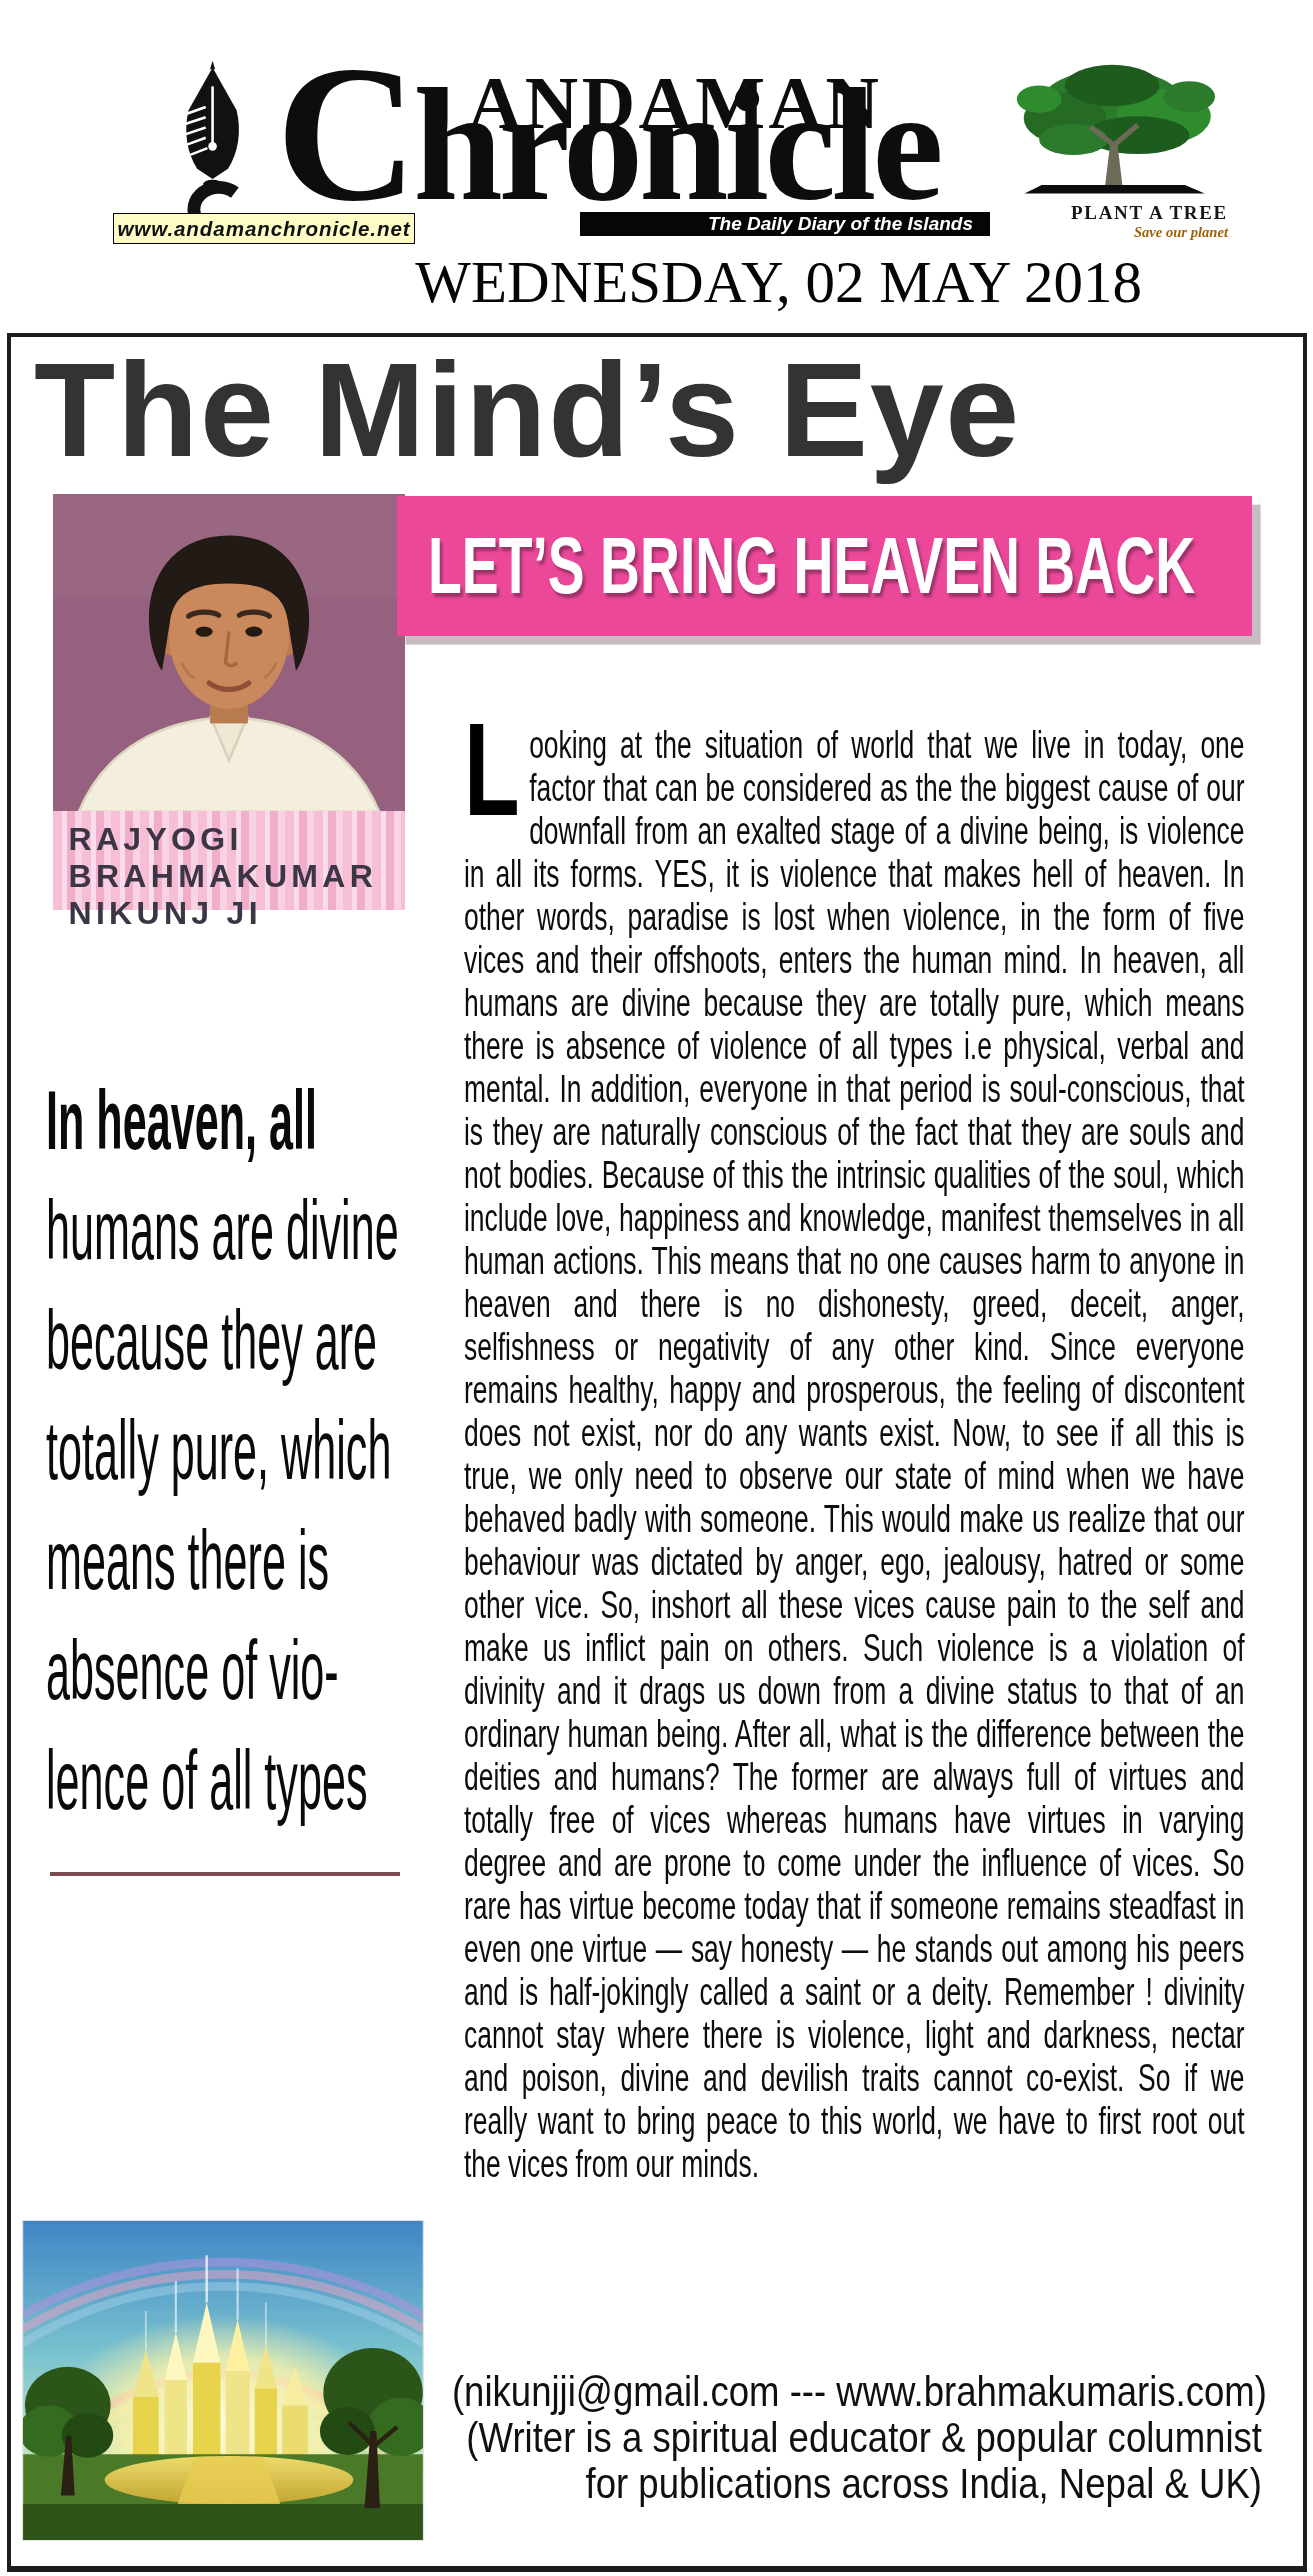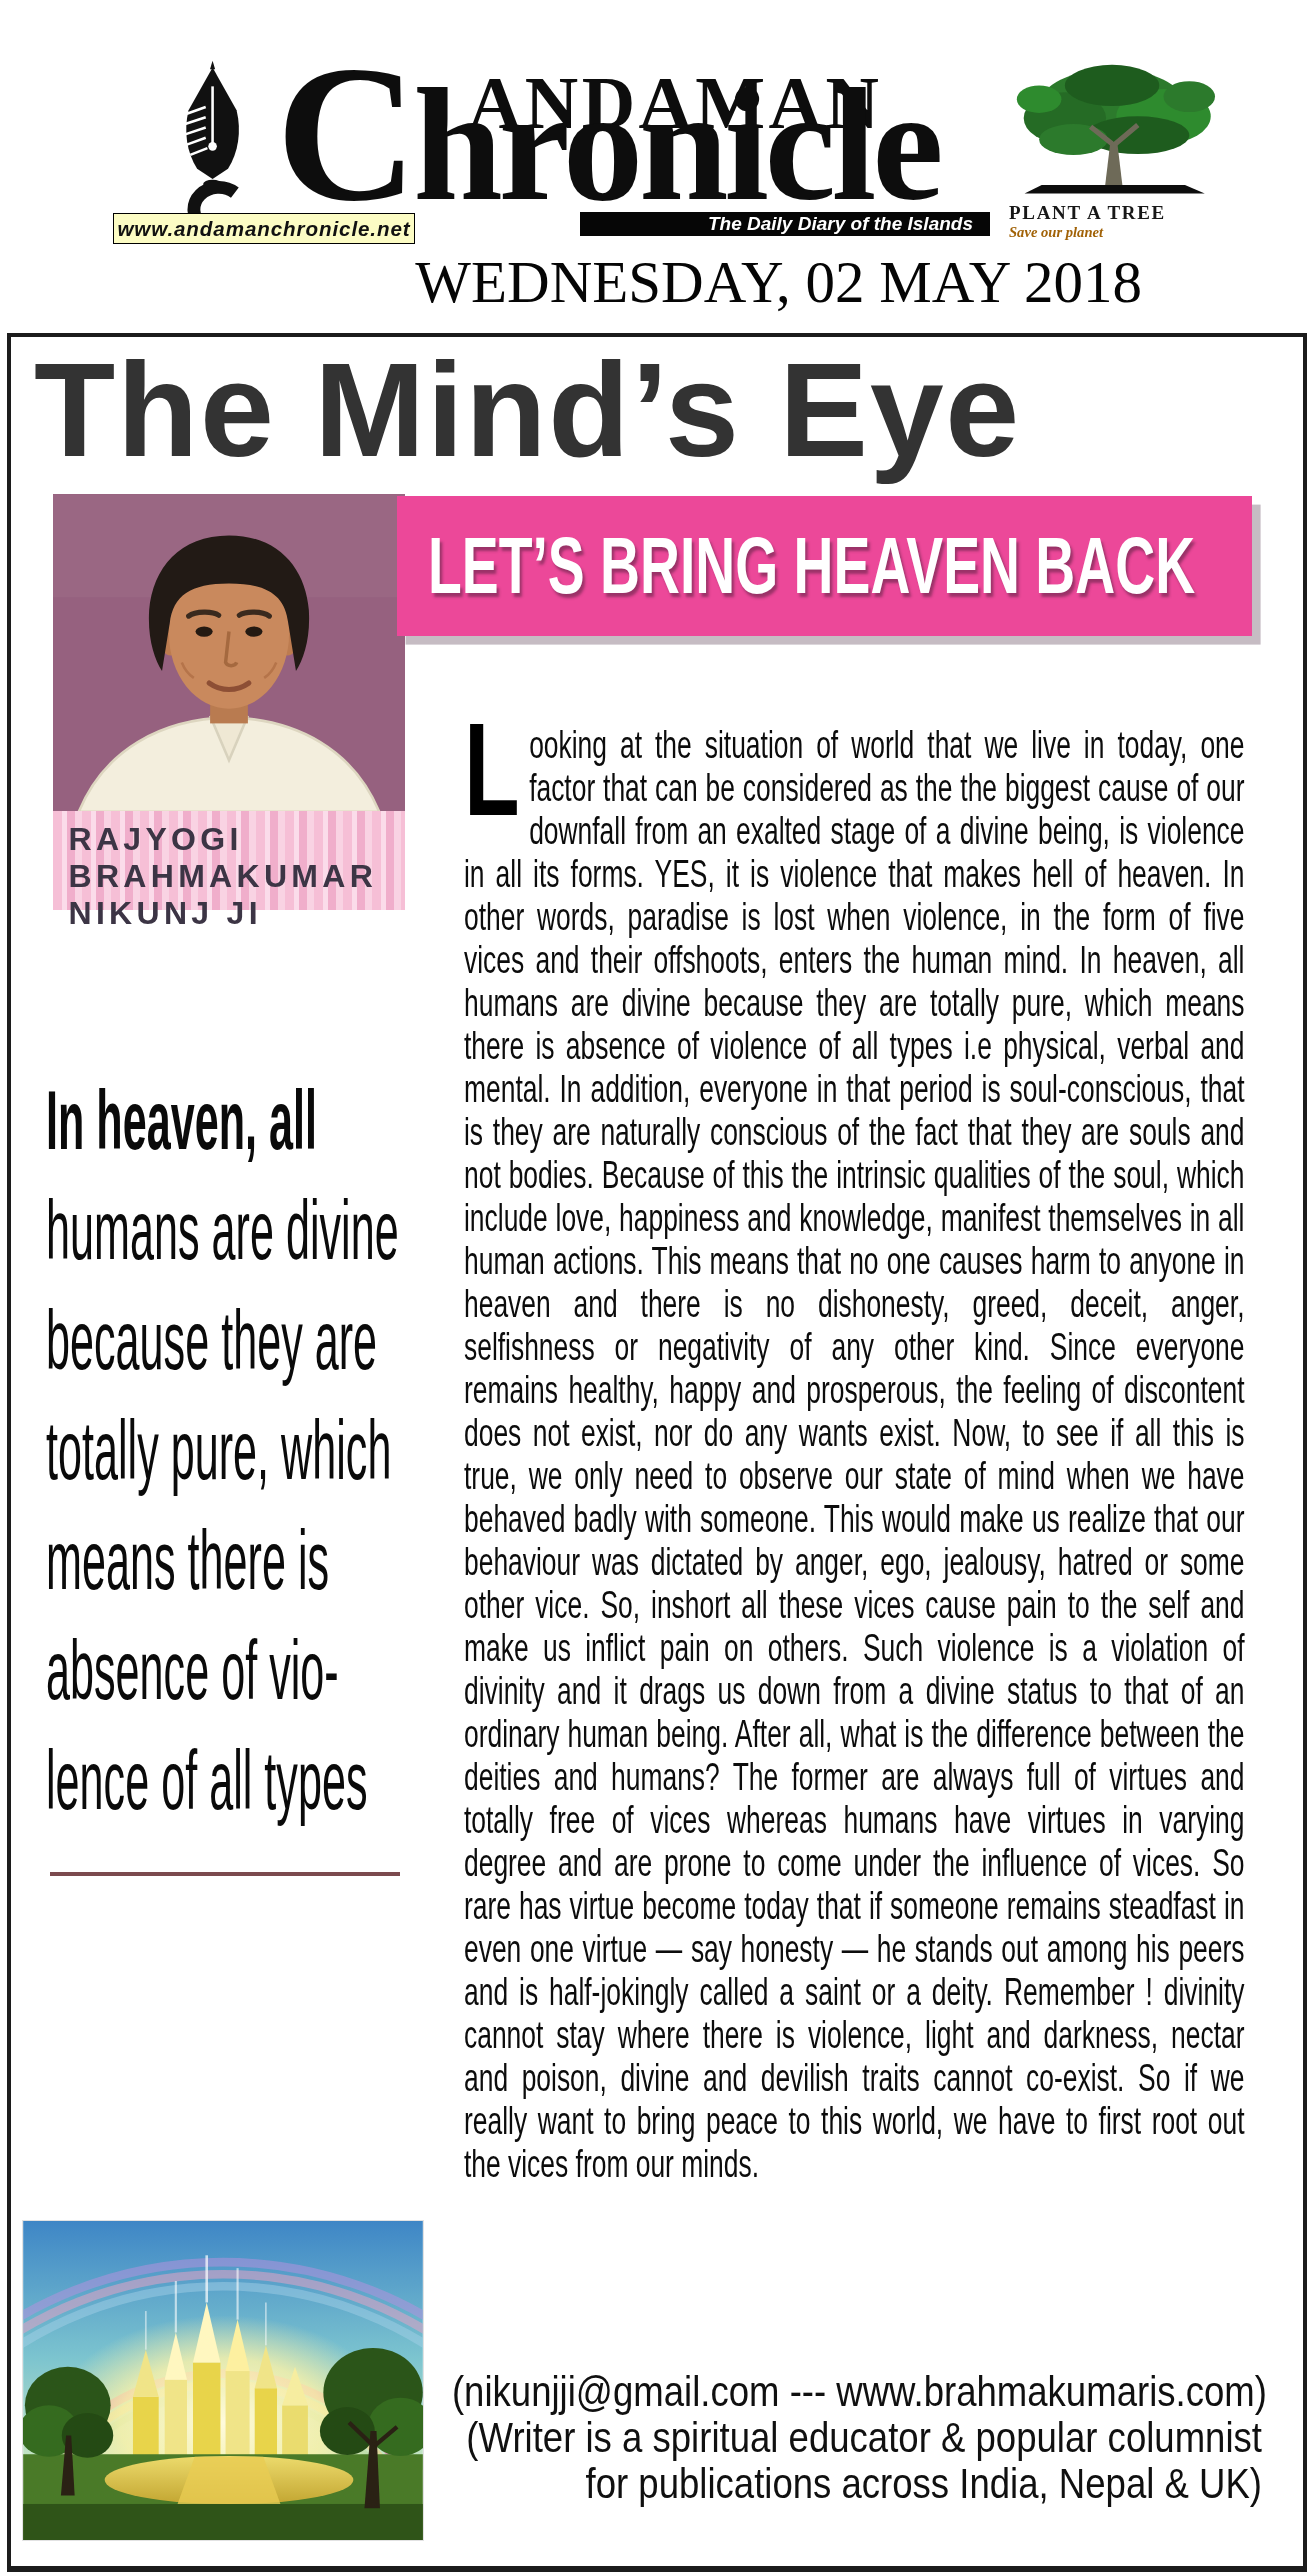--- a/index.html
+++ b/index.html
@@ -14,21 +14,21 @@
   #andaman-word{left:468px;top:65px;font-family:"Liberation Serif",serif;font-weight:700;
     color:#0d0d0d;font-size:74px;line-height:76px;letter-spacing:3.4px;white-space:nowrap;}
   #tagline-bar{left:580px;top:212px;width:410px;height:24px;background:#060606;
     display:flex;align-items:center;justify-content:flex-end;padding-right:17px;box-sizing:border-box;}
   #tagline-bar span{color:#ffffff;font-style:italic;font-size:19px;font-weight:700;white-space:nowrap;}
   #website-box{left:113px;top:213px;width:302px;height:31px;background:#fcfcc4;border:1.7px solid #000;
     display:flex;align-items:center;justify-content:center;box-sizing:border-box;}
   #website-box span{font-size:20.6px;font-weight:700;font-style:italic;letter-spacing:0.9px;color:#111;}
   #date-line{left:258px;top:251px;width:884px;text-align:right;font-family:"Liberation Serif",serif;
     font-weight:400;font-size:59px;line-height:62px;color:#050505;white-space:nowrap;}
-  #plant-logo{left:1009px;top:58px;width:219px;text-align:left;}
+  #plant-logo{left:1009px;top:58px;width:219px;text-align:right;}
   .plant-title{font-family:"Liberation Serif",serif;font-weight:700;font-size:19px;letter-spacing:1.7px;color:#181818;margin-top:1.7px;}
   .plant-sub{font-family:"Liberation Serif",serif;font-style:italic;font-weight:700;font-size:14.6px;color:#a16207;}
 
   
   #main-box{left:6.9px;top:333px;width:1300px;height:2239px;border:4.3px solid #1c1c1c;
     border-bottom-width:6.9px;box-sizing:border-box;background:#fff;}
 
   #page-title{left:34px;top:337px;width:1176px;text-align:left;font-weight:700;
     font-size:133px;line-height:146px;color:#333333;letter-spacing:1.7px;white-space:nowrap;}
 

